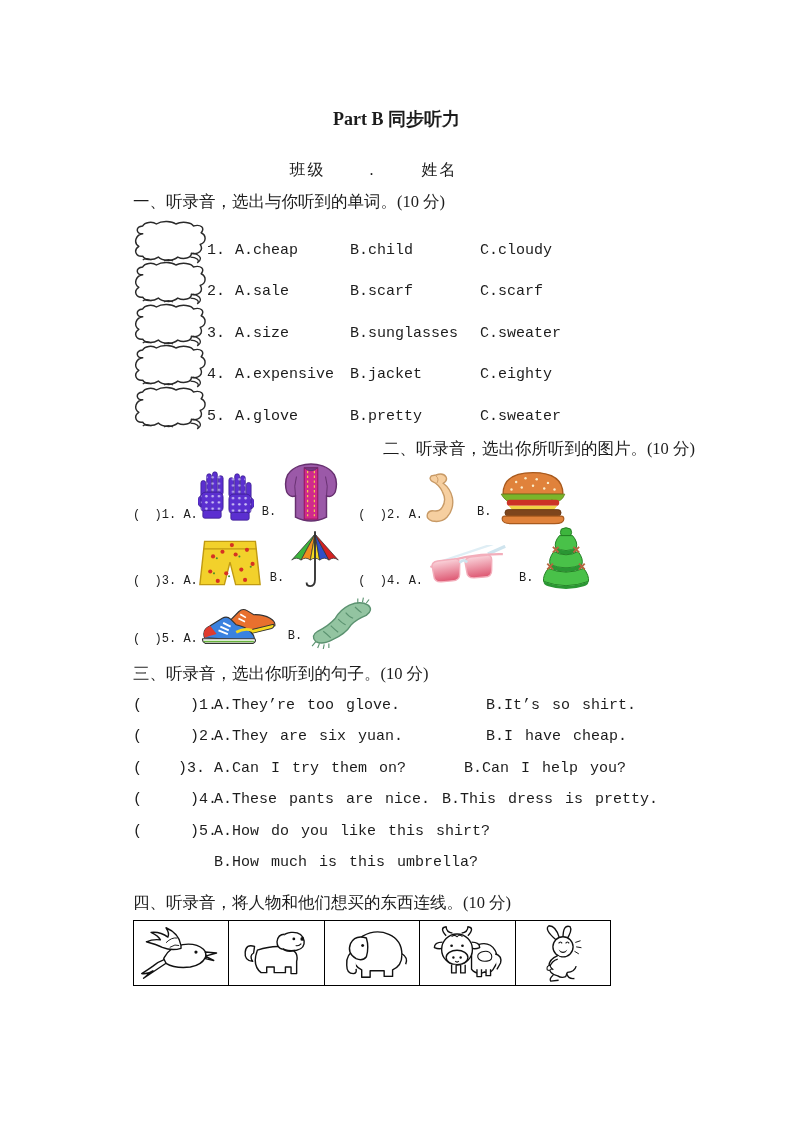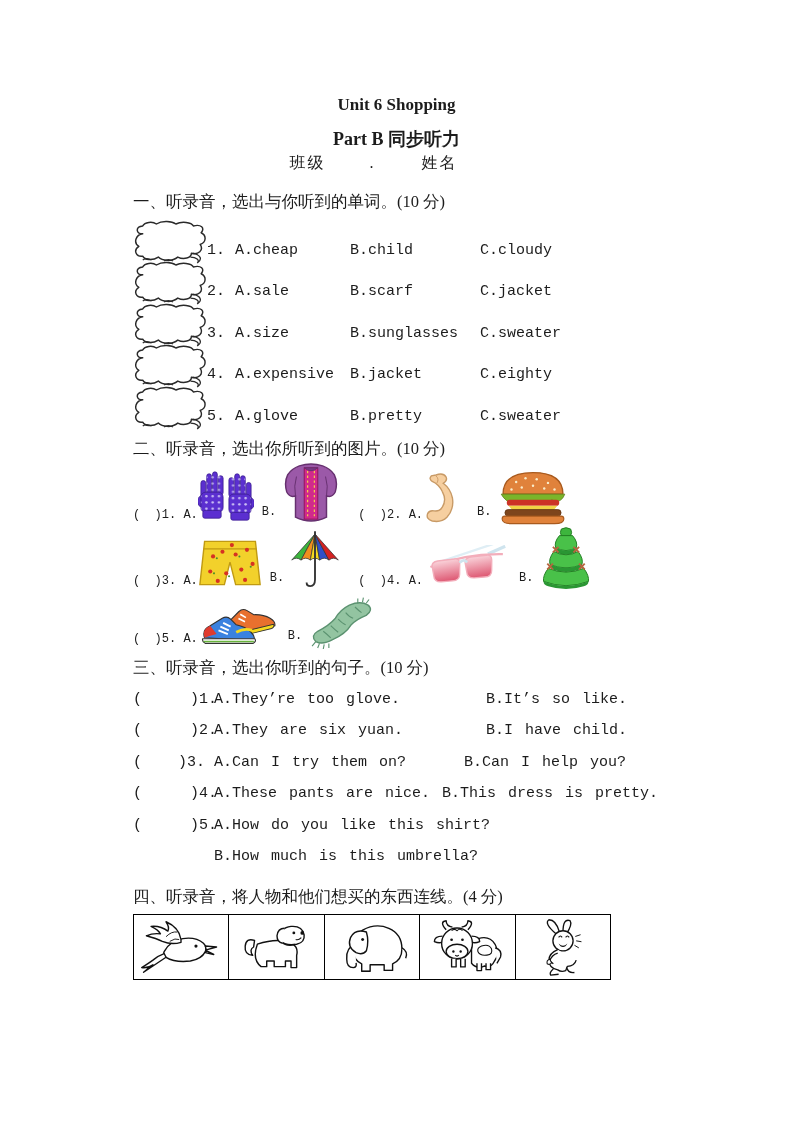--- a/index.html
+++ b/index.html
@@ -7,48 +7,48 @@
   .page {
     position:relative; width:793px; height:1122px; margin:0 auto;
     background:#ffffff; overflow:hidden; color:#1c1c1c;
     font-family:"Liberation Serif","DejaVu Serif",serif;
   }
   .mono { font-family:"Liberation Mono","DejaVu Sans Mono",monospace; }
 
   .header { position:absolute; top:95px; left:0; width:793px; text-align:center; }
   .title    { font-size:17px; font-weight:bold; }
   .subtitle { font-size:18px; font-weight:bold; margin-top:12px; }
-  .nameline { margin-top:2px; font-size:16px; }
+  .nameline { margin-top:29px; font-size:16px; }
   .nameline .lbl { letter-spacing:2px; }
   .nameline .sep { display:inline-block; margin:0 48px 0 44px; }
   .nameline .gap { display:inline-block; width:46px; }
 
   .content { position:absolute; left:133px; top:191px; width:562px; }
 
   .sec-heading { font-size:16.5px; line-height:21px; }
 
   
   .s1-rows { margin-top:6px; }
   .s1-row { display:flex; align-items:flex-end; height:41.5px; }
   .cloud { width:74px; height:45px; flex:none; margin-bottom:-5px; }
   .qnum  { font-size:15px; width:28px; flex:none; padding-bottom:1px; }
   .opt   { font-size:15px; padding-bottom:1px; }
   .opt-a { width:115px; flex:none; }
   .opt-b { width:130px; flex:none; }
 
   
-  .s2 { margin-top:12px; }
+  .s2 { margin-top:12px;text-align:right; }
   .s2-row { display:flex; align-items:flex-end; margin-top:2px; }
   .s2-prefix, .s2-blabel { font-size:12px; white-space:pre; padding-bottom:3px; flex:none; }
   .s2-blabel { margin:0 4px 3px 8px; }
   .pic { flex:none; margin-bottom:0; }
   .grp-gap { width:16px; flex:none; }
 
   
-  .s3 { margin-top:8px; }
+  .s3 { margin-top:14px; }
   .s3-rows { margin-top:6px; }
   .s3-row { font-size:15px; line-height:31.5px; word-spacing:3px; white-space:pre; }
   .s3-pre { display:inline-block; width:81px; white-space:pre; }
   .s3-a { display:inline-block; }
   .w272 .s3-a { width:272px; }
   .w250 .s3-a { width:250px; }
   .w228 .s3-a { width:228px; }
   .s3-b5 { padding-left:81px; }
 
   
@@ -87,21 +87,20 @@
           <rect x="3" y="24" width="23" height="21" rx="5"></rect>
           <rect x="5" y="43" width="19" height="8" rx="2"></rect>
         </g>
         <rect x="3" y="24" width="23" height="21" rx="5" fill="url(#gdots)"></rect>
         <rect x="9" y="7" width="17" height="18" fill="url(#gdots)" opacity="0.8"></rect>
       </g>
     </defs>
   </svg>
 
   <div class="header">
-    <div class="title">Unit 6 Shopping</div>
     <div class="subtitle">Part B 同步听力</div>
     <div class="nameline"><span class="lbl">班级</span><span class="sep">.</span><span class="lbl">姓名</span><span class="gap"></span></div>
   </div>
 
   <div class="content">
 
     <div class="sec-heading">一、听录音，选出与你听到的单词。(10 分)</div>
     <div class="s1-rows">
 
       <div class="s1-row">
@@ -114,21 +113,21 @@
         <span class="opt mono">C.cloudy</span>
       </div>
 
       <div class="s1-row">
         <svg class="cloud" viewBox="0 0 76 46">
             <use href="#cloudicon"></use>
           </svg>
         <span class="qnum mono">2.</span>
         <span class="opt opt-a mono">A.sale</span>
         <span class="opt opt-b mono">B.scarf</span>
-        <span class="opt mono">C.jacket</span>
+        <span class="opt mono">C.scarf</span>
       </div>
 
       <div class="s1-row">
         <svg class="cloud" viewBox="0 0 76 46">
             <use href="#cloudicon"></use>
           </svg>
         <span class="qnum mono">3.</span>
         <span class="opt opt-a mono">A.size</span>
         <span class="opt opt-b mono">B.sunglasses</span>
         <span class="opt mono">C.sweater</span>
@@ -287,31 +286,31 @@
           <path d="M18,41 q5,4 8,7 M26,35 q5,5 8,7 M34,28 q5,5 8,6 M42,21 q4,5 8,6 M52,15 q4,4 7,6" stroke="#5b9270" stroke-width="1.2" fill="none"></path>
           <path d="M10,52 l-4,5 M14,54 l-2,5 M19,55 l-1,5 M24,54 l0,5" stroke="#5b9270" stroke-width="1.2"></path>
           <path d="M64,11 l3,-4 M60,10 l1,-5 M55,11 l0,-5" stroke="#5b9270" stroke-width="1.2"></path>
         </svg>
       </div>
     </div>
 
     <div class="s3">
       <div class="sec-heading">三、听录音，选出你听到的句子。(10 分)</div>
       <div class="s3-rows">
-        <div class="s3-row mono w272"><span class="s3-pre">(    )1. </span><span class="s3-a">A.They’re too glove.</span><span class="s3-b">B.It’s so like.</span></div>
-        <div class="s3-row mono w272"><span class="s3-pre">(    )2. </span><span class="s3-a">A.They are six yuan.</span><span class="s3-b">B.I have child.</span></div>
+        <div class="s3-row mono w272"><span class="s3-pre">(    )1. </span><span class="s3-a">A.They’re too glove.</span><span class="s3-b">B.It’s so shirt.</span></div>
+        <div class="s3-row mono w272"><span class="s3-pre">(    )2. </span><span class="s3-a">A.They are six yuan.</span><span class="s3-b">B.I have cheap.</span></div>
         <div class="s3-row mono w250"><span class="s3-pre">(   )3. </span><span class="s3-a">A.Can I try them on?</span><span class="s3-b">B.Can I help you?</span></div>
         <div class="s3-row mono w228"><span class="s3-pre">(    )4. </span><span class="s3-a">A.These pants are nice.</span><span class="s3-b">B.This dress is pretty.</span></div>
         <div class="s3-row mono"><span class="s3-pre">(    )5. </span><span>A.How do you like this shirt?</span></div>
         <div class="s3-row mono s3-b5"><span>B.How much is this umbrella?</span></div>
       </div>
     </div>
 
     <div class="s4">
-      <div class="sec-heading">四、听录音，将人物和他们想买的东西连线。(4 分)</div>
+      <div class="sec-heading">四、听录音，将人物和他们想买的东西连线。(10 分)</div>
       <div class="s4-table">
 
         <div class="s4-cell">
           <svg viewBox="0 0 92 62" aria-label="flying bird">
             <g fill="#fff" stroke="#111" stroke-width="1.5" stroke-linejoin="round">
               <path d="M28,36 Q34,24 48,22 Q62,20 70,27 Q74,31 72,36 Q68,44 56,46 Q40,48 30,42 Q26,40 28,36 Z"></path>
               <path d="M72,30 L84,31 L73,34 Z M73,35 L81,39 72,37 Z"></path>
               <path d="M46,23 Q44,10 30,4 Q34,10 32,14 Q24,8 14,9 Q22,13 24,17 Q16,16 9,19 Q20,22 26,25 Q36,29 46,26 Z"></path>
               <path d="M30,42 Q18,50 6,58 Q13,52 16,50 Q10,54 4,53 Q12,48 16,45 Q22,40 28,38 Z"></path>
             </g>

